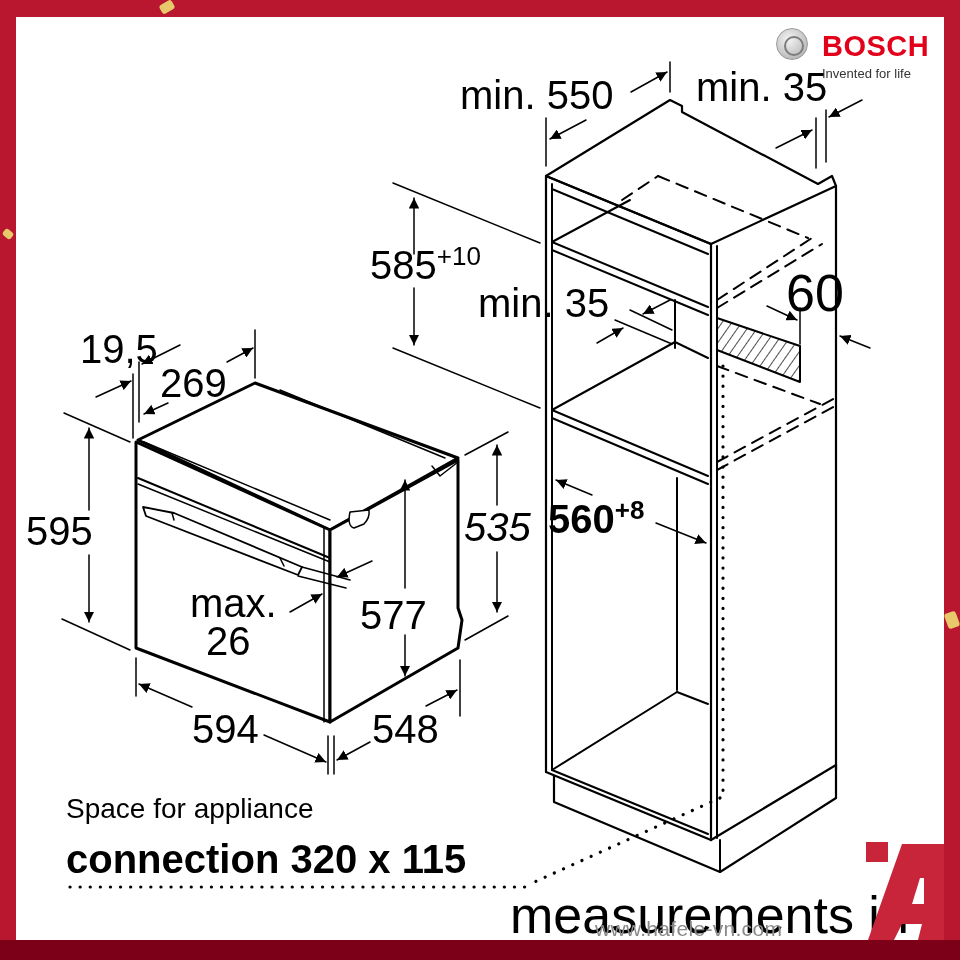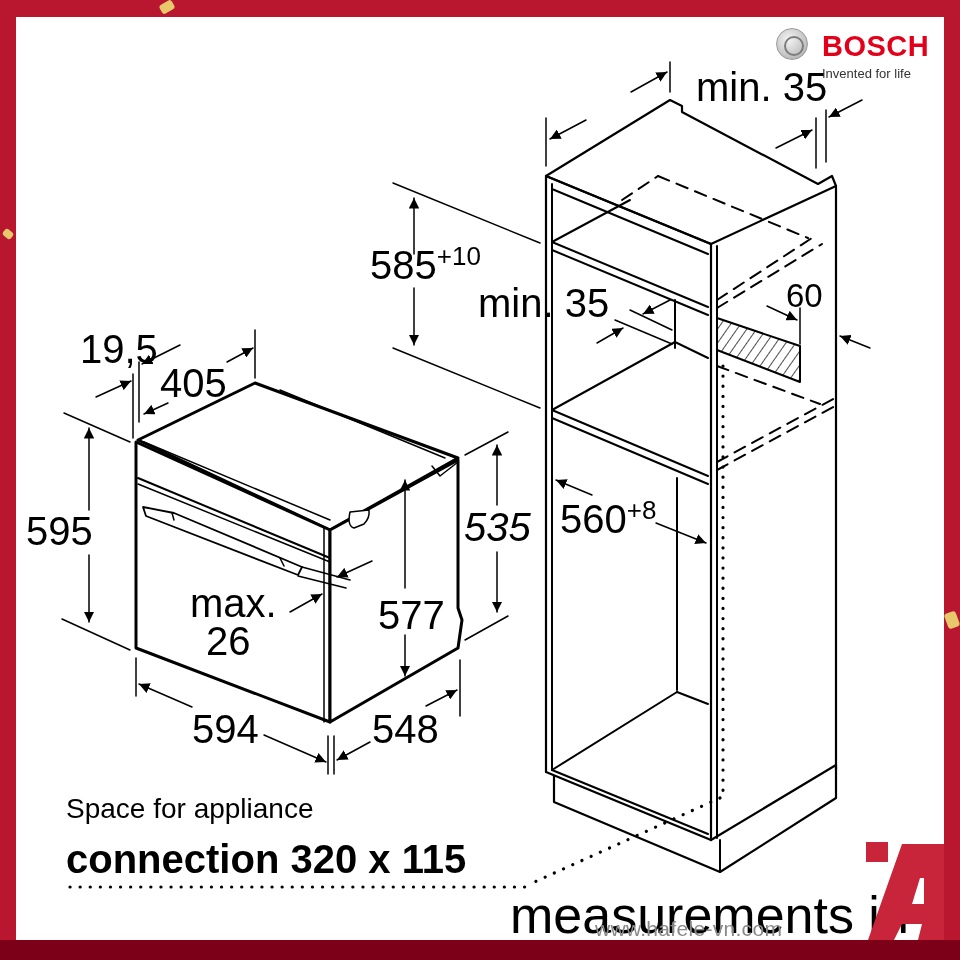--- a/index.html
+++ b/index.html
@@ -170,36 +170,37 @@
       <line x1="800" y1="308" x2="800" y2="344" stroke-width="1.5"></line>
       <line x1="767" y1="306" x2="797" y2="320" stroke-width="1.5" marker-end="url(#arr)"></line>
       <line x1="870" y1="348" x2="840" y2="336" stroke-width="1.5" marker-end="url(#arr)"></line>
 
       <line x1="592" y1="495" x2="556" y2="480" stroke-width="1.5" marker-end="url(#arr)"></line>
       <line x1="656" y1="523" x2="706" y2="543" stroke-width="1.5" marker-end="url(#arr)"></line>
     </g>
   </svg>
 
   <div class="lbl" style="left:64px;top:312px;font-size:40px;">19,5</div>
-  <div class="lbl" style="left:144px;top:346px;font-size:40px;">405</div>
+  <div class="lbl" style="left:144px;top:346px;font-size:40px;">269</div>
   <div class="lbl" style="left:10px;top:494px;font-size:40px;">595</div>
   <div class="lbl" style="left:174px;top:566px;font-size:40px;">max.</div>
   <div class="lbl" style="left:190px;top:604px;font-size:40px;">26</div>
-  <div class="lbl" style="left:362px;top:578px;font-size:40px;">577</div>
+  <div class="lbl" style="left:344px;top:578px;font-size:40px;">577</div>
   <div class="lbl" style="left:448px;top:490px;font-size:40px;font-style:italic;">535</div>
   <div class="lbl" style="left:176px;top:692px;font-size:40px;">594</div>
   <div class="lbl" style="left:356px;top:692px;font-size:40px;">548</div>
 
+  <div class="lbl" style="left:444px;top:58px;font-size:40px;">min. 550</div>
   <div class="lbl" style="left:680px;top:50px;font-size:40px;">min. 35</div>
   <div class="lbl" style="left:354px;top:228px;font-size:40px;">
     <span>585</span><span class="sup">+10</span>
   </div>
   <div class="lbl" style="left:462px;top:266px;font-size:40px;">min. 35</div>
-  <div class="lbl" style="left:770px;top:250px;font-size:33px;margin-top:12px;">60</div>
-  <div class="lbl" style="left:544px;top:482px;font-size:40px;">
+  <div class="lbl" style="left:770px;top:250px;font-size:52px;">60</div>
+  <div class="lbl" style="left:532px;top:482px;font-size:40px;font-weight:bold;">
     <span>560</span><span class="sup">+8</span>
   </div>
 
   <div class="lbl" style="left:50px;top:778px;font-size:28px;">Space for appliance</div>
   <div class="lbl" style="left:50px;top:822px;font-size:40px;font-weight:bold;">connection 320 x 115</div>
   <div class="lbl" style="left:494px;top:872px;font-size:52px;">measurements in mm</div>
 </div>
 
 <div class="bosch-logo">
   <div class="bosch-circle"></div>

